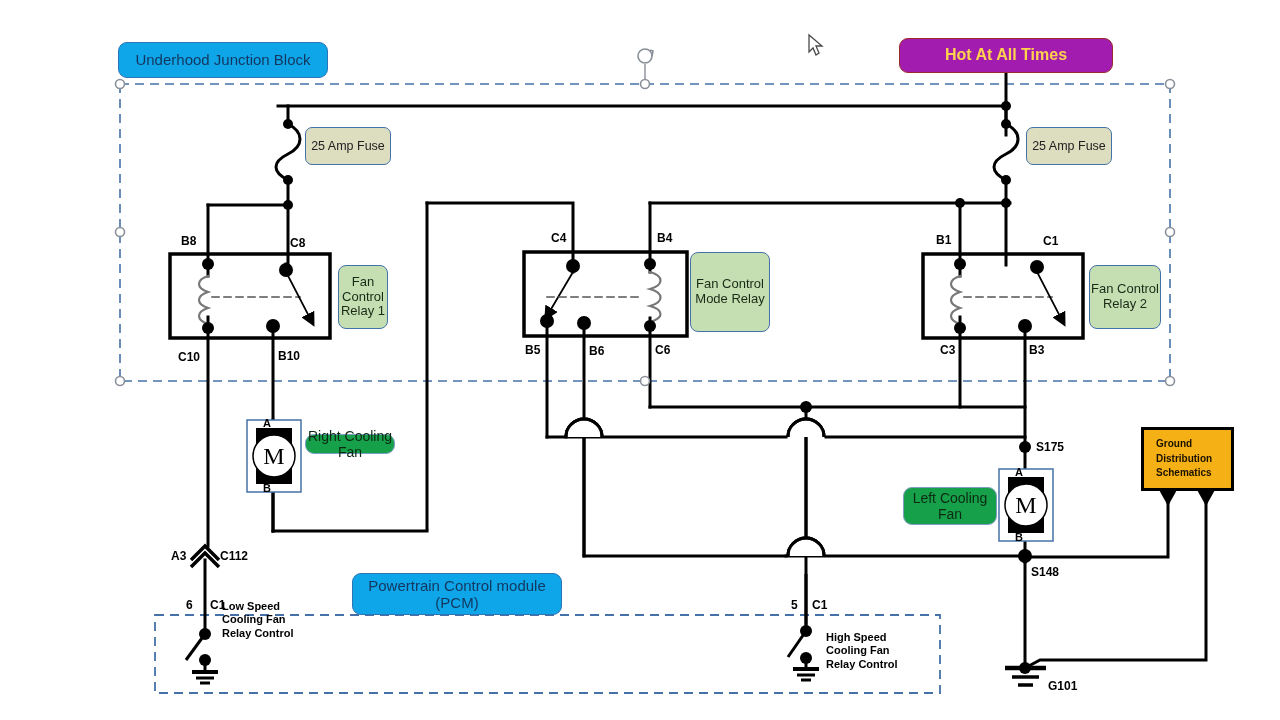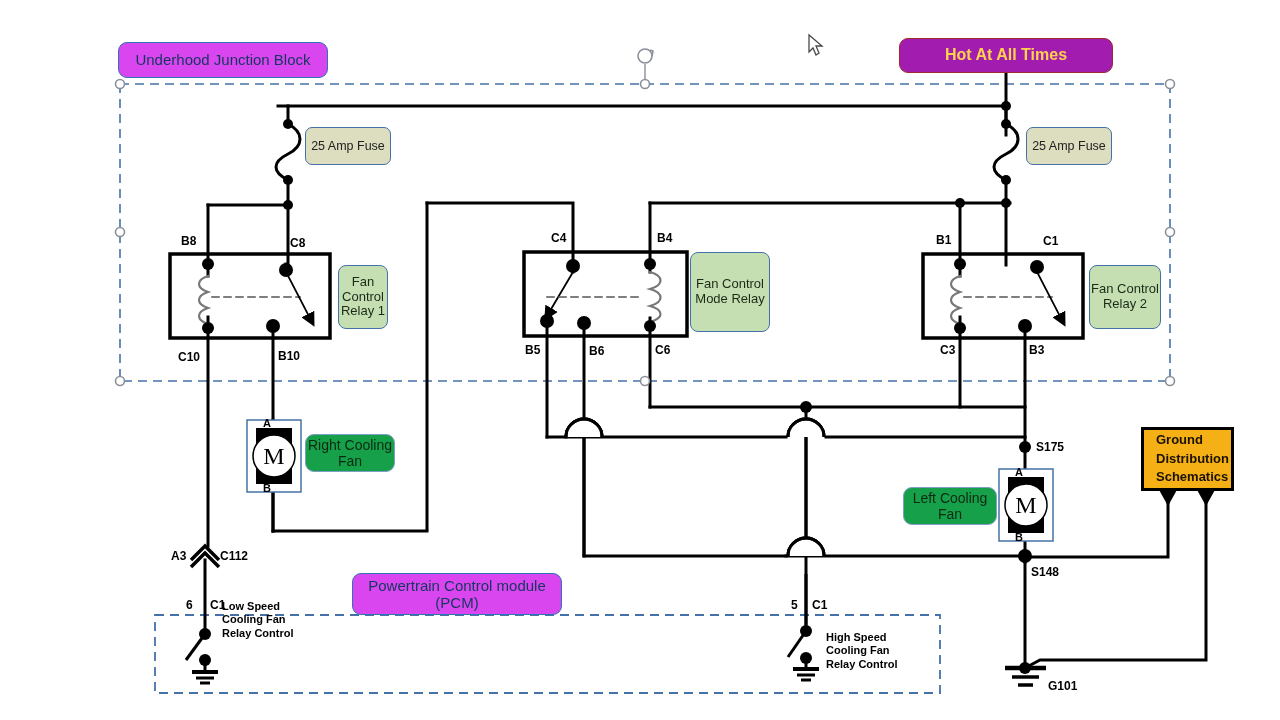--- a/index.html
+++ b/index.html
@@ -14,42 +14,42 @@
 
   
   .label-box{
     position:absolute;
     display:flex;align-items:center;justify-content:center;
     text-align:center;
     box-sizing:border-box;
     line-height:1.15;
   }
   .lb-blue{
-    background:#d946ef;border:1px solid #2e75b6;border-radius:9px;
+    background:#0ea5e9;border:1px solid #2e75b6;border-radius:9px;
     color:#13375e;font-size:15px;font-weight:400;
   }
   .lb-red{
     background:#a21caf;border:1px solid #9c2a2a;border-radius:9px;
     color:#ffd34d;font-size:16px;font-weight:bold;
   }
   .lb-tan{
     background:#ddddc0;border:1px solid #4472a8;border-radius:7px;
     color:#222;font-size:12.5px;
   }
   .lb-green{
     background:#c5dfb3;border:1px solid #4472a8;border-radius:8px;
     color:#1b2a16;font-size:13px;
   }
   .lb-darkgreen{
     background:#17a04a;border:1px solid #7f9ec6;border-radius:9px;
     color:#0b2a12;font-size:14px;
   }
   .lb-orange{
     background:#f5b016;border:3px solid #000;border-radius:0;
-    color:#1a1100;font-size:13px;font-weight:bold;
+    color:#1a1100;font-size:10px;font-weight:bold;
     text-align:left;justify-content:flex-start;padding-left:12px;
     line-height:1.45;
   }
   .lb-inner{width:100%;}
 
   
   .term{
     position:absolute;font-size:12px;font-weight:bold;color:#000;
     white-space:nowrap;
   }
@@ -350,21 +350,21 @@
 </div>
 
 <div class="label-box lb-green" style="left:690px;top:252px;width:80px;height:80px;">
   <span class="lb-inner">Fan Control Mode Relay</span>
 </div>
 
 <div class="label-box lb-green" style="left:1089px;top:265px;width:72px;height:64px;">
   <span class="lb-inner">Fan Control Relay 2</span>
 </div>
 
-<div class="label-box lb-darkgreen" style="left:305px;top:434px;width:90px;height:38px;">
+<div class="label-box lb-darkgreen" style="left:305px;top:434px;width:90px;height:20px;">
   <span class="lb-inner">Right Cooling Fan</span>
 </div>
 
 <div class="label-box lb-darkgreen" style="left:903px;top:487px;width:94px;height:38px;">
   <span class="lb-inner">Left Cooling Fan</span>
 </div>
 
 <div class="label-box lb-blue" style="left:352px;top:573px;width:210px;height:42px;justify-content:flex-end;">
   <span class="lb-inner">Powertrain Control module (PCM)</span>
 </div>

